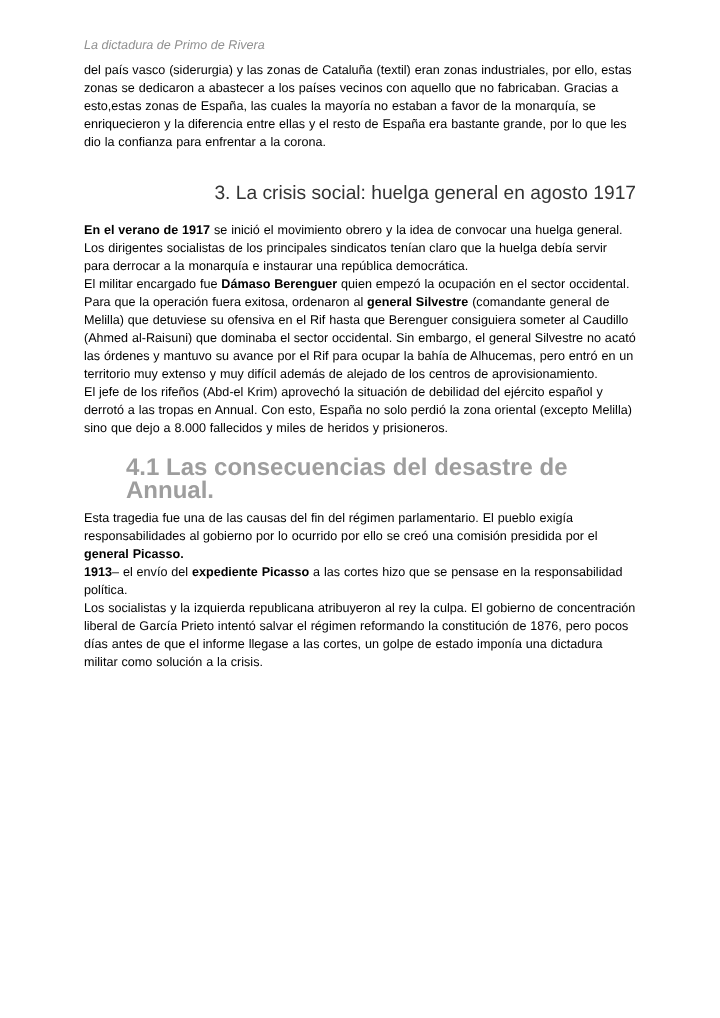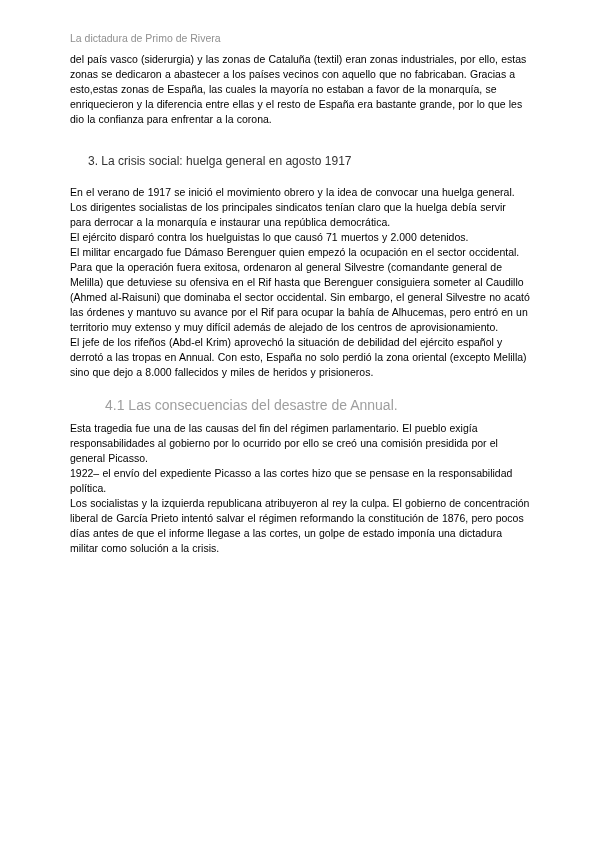--- a/index.html
+++ b/index.html
@@ -18,62 +18,63 @@
     width: 600px;
     height: 848px;
     background: var(--page-background, #ffffff);
     padding: 32px 70px 0 70px;
   }
   .doc-header {
     font-size: 10.5px;
     line-height: 13px;
     color: var(--header-label, #909090);
     margin: 0 0 7px 0;
+    font-style: italic;
   }
   .para {
     font-size: 10.5px;
     line-height: 15px;
     color: var(--body-text, #000000);
     margin: 0;
     word-spacing: 0.3px;
   }
   .h2 {
-    font-size: 12px;
+    font-size: 16px;
     line-height: 21px;
     font-weight: 400;
     color: var(--heading, #333333);
     margin: 24px 0 13px 18px;
+    text-align: right;
   }
   .h3 {
-    font-size: 14px;
+    font-size: 20px;
     line-height: 19px;
-    font-weight: 400;
+    font-weight: 700;
     color: var(--subheading, #9e9e9e);
     margin: 16px 0 6px 35px;
   }
-  .b { font-weight: 400; }
+  .b { font-weight: 700; }
   .u { }
 </style>
 </head>
 <body>
 
 <div class="page">
   <div class="doc-header">La dictadura de Primo de Rivera</div>
 
   <div>
     <p class="para"><span>del país vasco (siderurgia) y las zonas de Cataluña (textil) eran zonas industriales, por ello, estas zonas se dedicaron a abastecer a los países vecinos con aquello que no fabricaban. Gracias a esto,estas zonas de España, las cuales la mayoría no estaban a favor de la monarquía,  se enriquecieron y la diferencia entre ellas y el resto de España era bastante grande, por lo que les dio la confianza para enfrentar a la corona.</span></p>
 
     <h2 class="h2">3. La crisis social: huelga general en agosto 1917</h2>
 
     <p class="para"><span class="b">En el verano de 1917</span><span> se inició el </span><span class="u">movimiento obrero</span><span> y la idea de convocar una huelga general. Los dirigentes socialistas de los principales sindicatos tenían claro que la huelga debía servir para derrocar a la monarquía e instaurar una república democrática.</span></p>
-    <p class="para"><span>El ejército disparó contra los huelguistas lo que causó 71 muertos y 2.000 detenidos.</span></p>
 
 
     <p class="para"><span>El militar encargado fue </span><span class="b">Dámaso Berenguer</span><span> quien empezó la ocupación en el sector occidental. Para que la operación fuera exitosa, ordenaron al </span><span class="b">general Silvestre</span><span> (comandante general de Melilla) que detuviese su ofensiva en el Rif hasta que Berenguer consiguiera someter al Caudillo (Ahmed al-Raisuni)  que dominaba el sector occidental. Sin embargo, </span><span class="u">el general Silvestre no acató las órdenes</span><span> y mantuvo su avance por el Rif para ocupar la bahía de Alhucemas, pero entró en un territorio muy extenso y muy difícil además de alejado de los centros de aprovisionamiento.</span></p>
     <p class="para"><span>El jefe de los rifeños (Abd-el Krim) aprovechó la situación de debilidad del ejército español y derrotó a las tropas en Annual. Con esto, España no solo perdió la zona oriental (excepto Melilla) sino que dejo a 8.000 fallecidos y miles de heridos y prisioneros.</span></p>
 
     <h3 class="h3">4.1 Las consecuencias del desastre de Annual.</h3>
 
     <p class="para"><span>Esta tragedia fue una de las causas del fin del régimen parlamentario. El pueblo exigía responsabilidades al gobierno por lo ocurrido por ello se creó una comisión presidida por el </span><span class="b">general Picasso.</span></p>
-    <p class="para"><span class="b">1922</span><span>– el envío del </span><span class="b">expediente Picasso</span><span> a las cortes hizo que se pensase en la responsabilidad política.</span></p>
+    <p class="para"><span class="b">1913</span><span>– el envío del </span><span class="b">expediente Picasso</span><span> a las cortes hizo que se pensase en la responsabilidad política.</span></p>
     <p class="para"><span>Los socialistas y la izquierda republicana atribuyeron al rey la culpa. El gobierno de concentración liberal de </span><span class="u">García Prieto</span><span> intentó salvar el régimen reformando la constitución de 1876, pero pocos días antes de que el informe llegase a las cortes, un golpe de estado imponía una dictadura militar como solución a la crisis.</span></p>
   </div>
 </div>
 
 </body></html>

